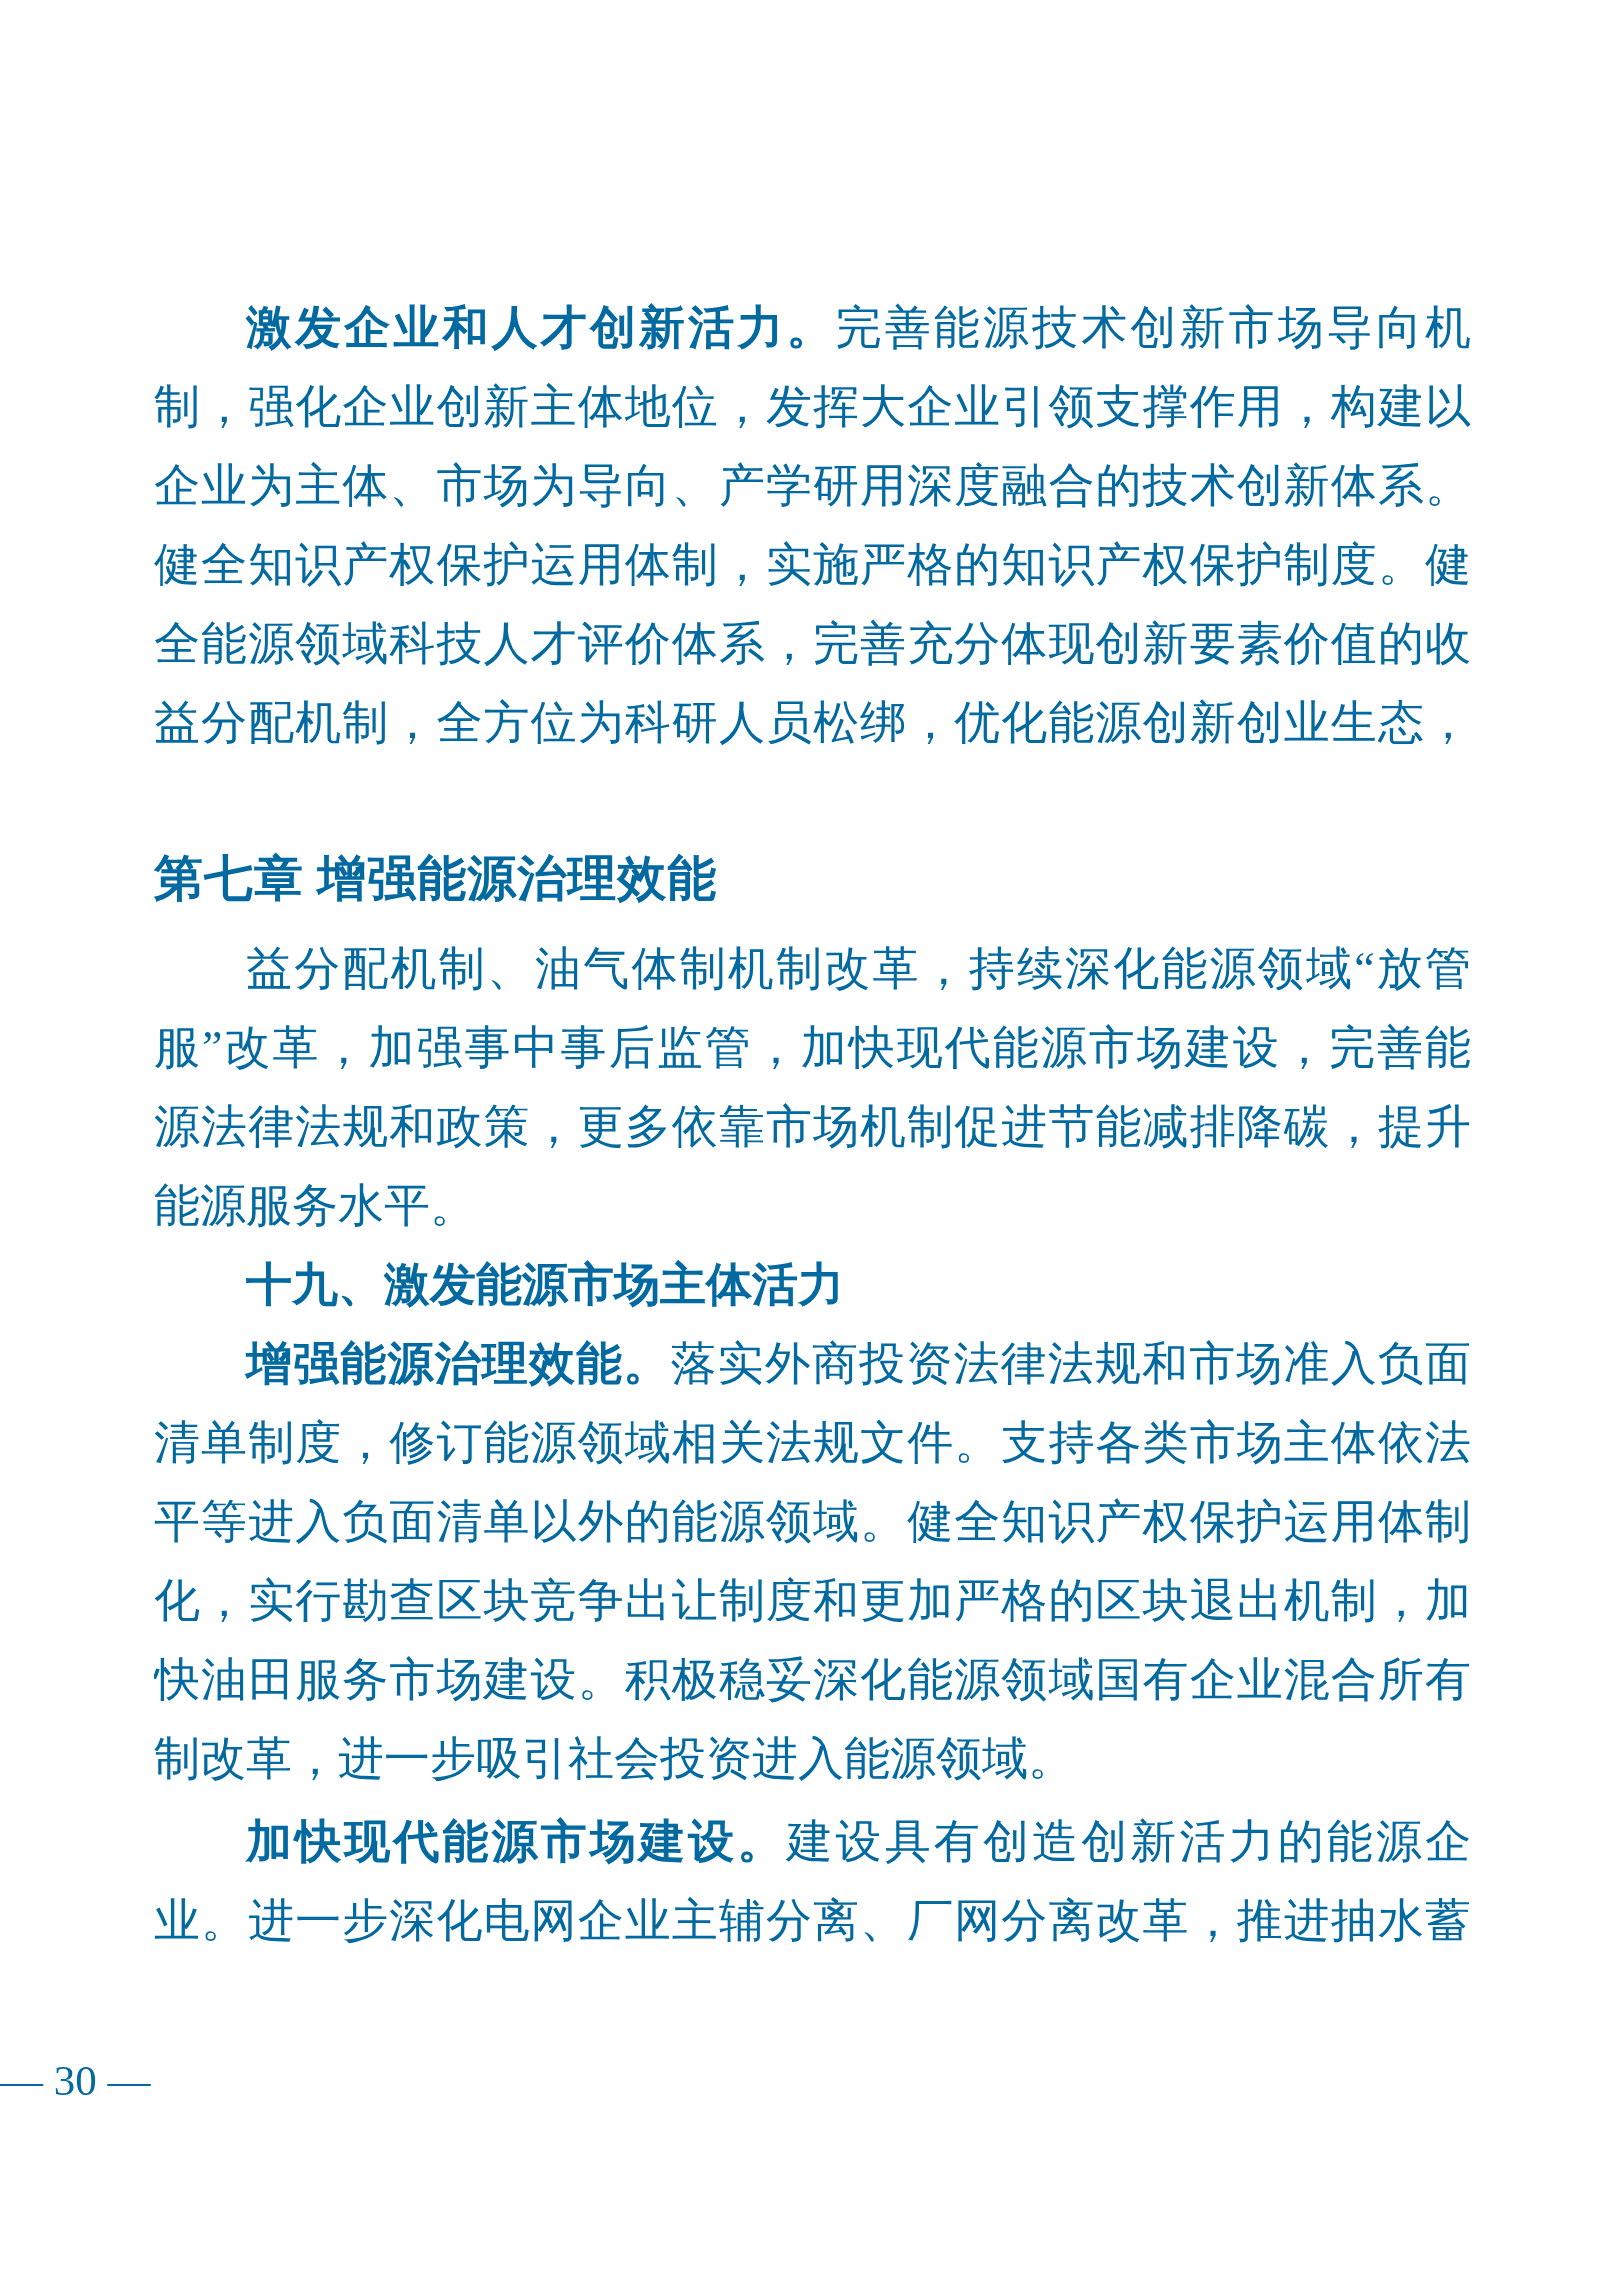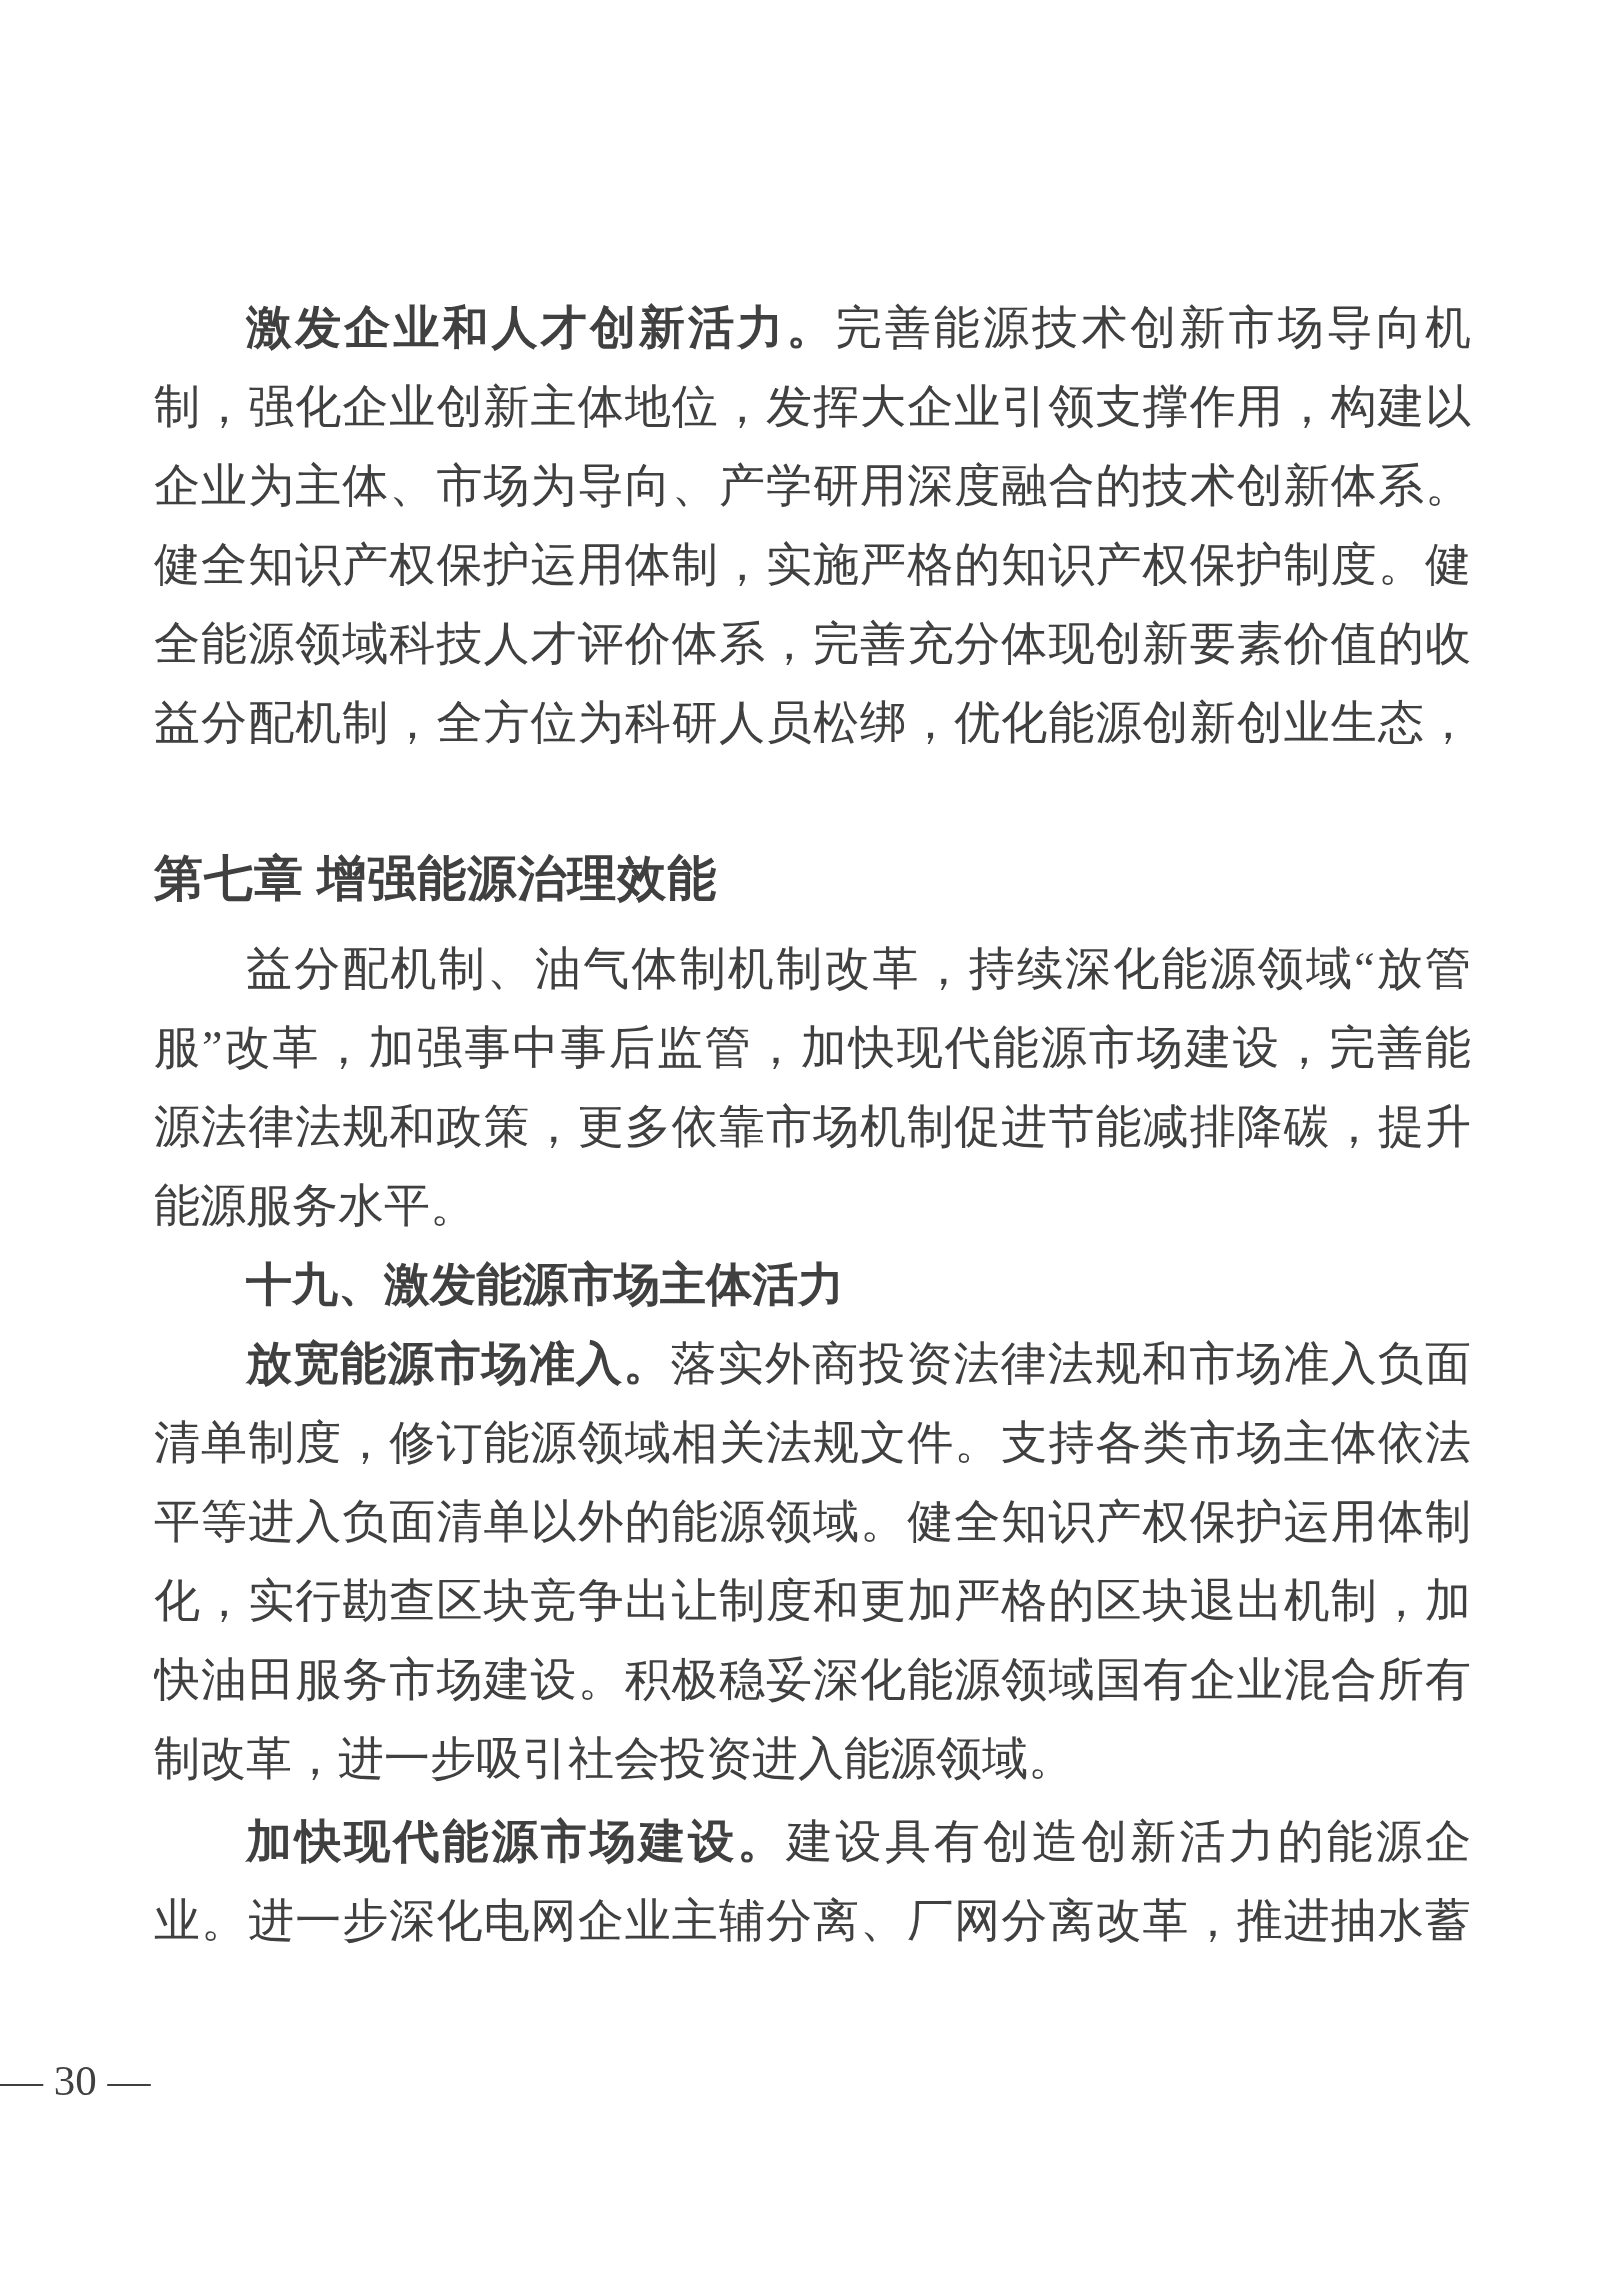--- a/index.html
+++ b/index.html
@@ -5,21 +5,21 @@
   html, body {
     margin: 0;
     padding: 0;
     background: #ffffff;
   }
   .page {
     position: relative;
     width: 1621px;
     height: 2293px;
     background: #ffffff;
-    color: #404040;
+    color: #0369a1;
     font-family: "Liberation Serif", "DejaVu Serif", serif;
     overflow: hidden;
   }
   .content {
     position: absolute;
     left: 154px;
     top: 288px;
     width: 1317px;
   }
   .paragraph { margin: 0; }
@@ -79,21 +79,21 @@
       </div>
       <div class="chapter-heading">第七章 增强能源治理效能</div>
       <div class="paragraph">
         <div class="line first">益分配机制、油气体制机制改革，持续深化能源领域“放管</div>
         <div class="line">服”改革，加强事中事后监管，加快现代能源市场建设，完善能</div>
         <div class="line">源法律法规和政策，更多依靠市场机制促进节能减排降碳，提升</div>
         <div class="line last">能源服务水平。</div>
       </div>
       <div class="section-heading">十九、激发能源市场主体活力</div>
       <div class="paragraph">
-        <div class="line first"><b>放宽能源市场准入。</b>落实外商投资法律法规和市场准入负面</div>
+        <div class="line first"><b>增强能源治理效能。</b>落实外商投资法律法规和市场准入负面</div>
         <div class="line">清单制度，修订能源领域相关法规文件。支持各类市场主体依法</div>
         <div class="line">平等进入负面清单以外的能源领域。健全知识产权保护运用体制</div>
         <div class="line">化，实行勘查区块竞争出让制度和更加严格的区块退出机制，加</div>
         <div class="line">快油田服务市场建设。积极稳妥深化能源领域国有企业混合所有</div>
         <div class="line last">制改革，进一步吸引社会投资进入能源领域。</div>
       </div>
       <div class="paragraph">
         <div class="line first"><b>加快现代能源市场建设。</b>建设具有创造创新活力的能源企</div>
         <div class="line">业。进一步深化电网企业主辅分离、厂网分离改革，推进抽水蓄</div>
       </div>

